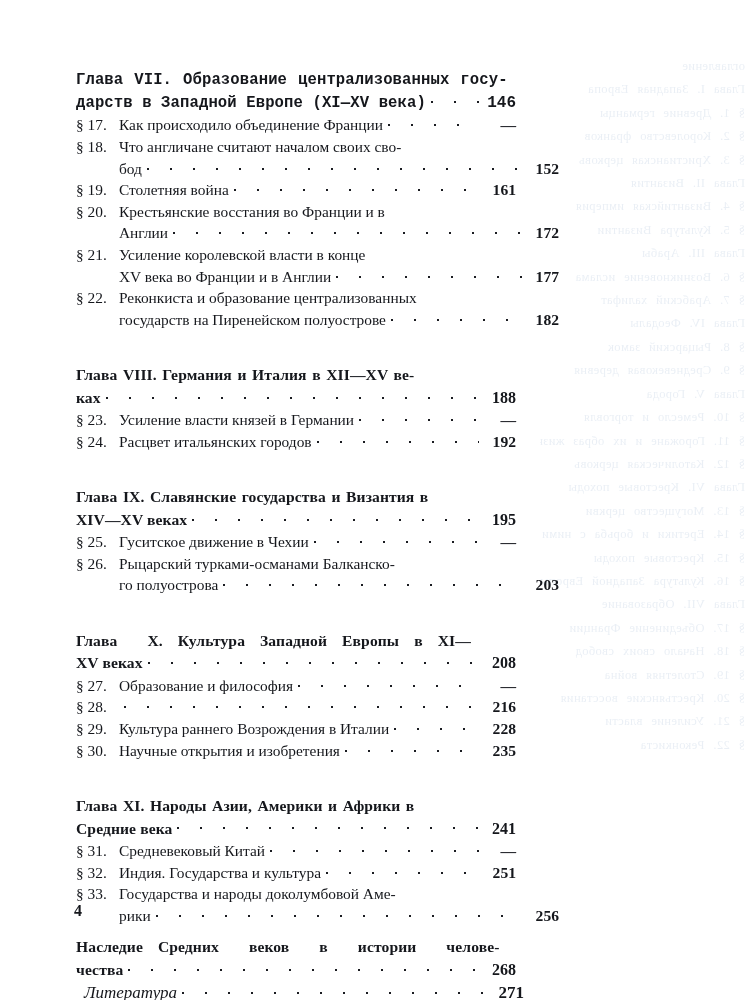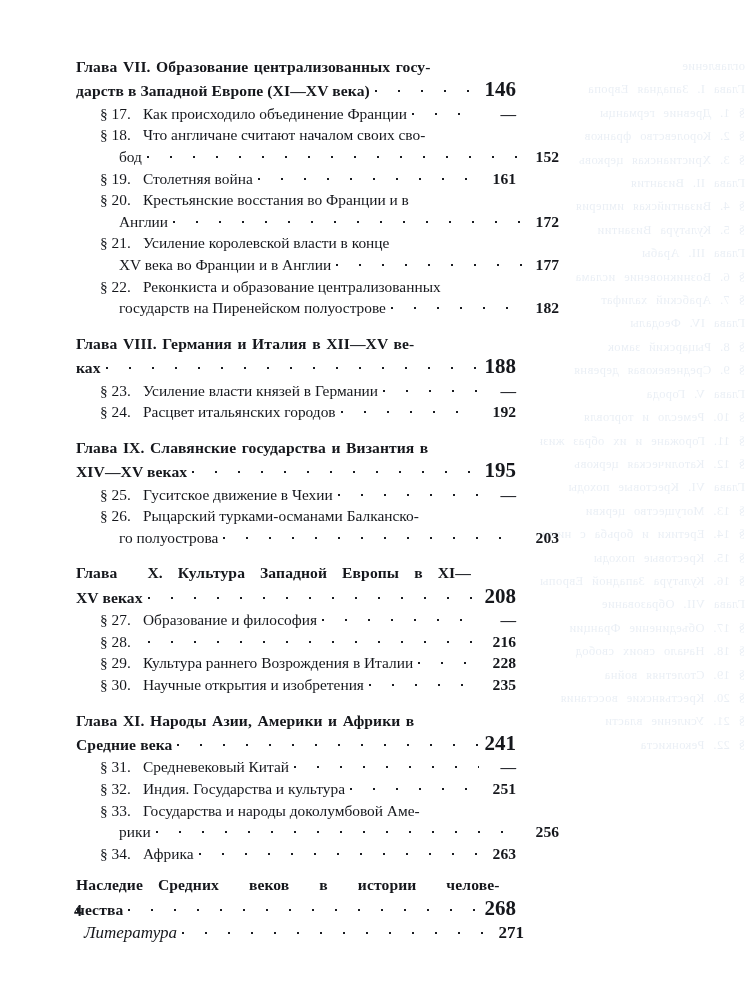--- a/index.html
+++ b/index.html
@@ -77,42 +77,41 @@
     text-align: right;
     font-weight: bold;
     white-space: pre;
   }
 
   
   .chapter {
     font-weight: bold;
     font-size: 15.6px;
     line-height: 22.4px;
-    margin-top: 14px;
-  }
-  .chapter:first-child { margin-top: 0; }
+    margin-top: 34px;
+  }
+  .chapter:first-child { margin-top: 13px; font-family: Liberation Mono, monospace; }
   .chapter .lbl { letter-spacing: 0.1px; }
-  .chapter .pg { font-size: 21px; }
+  .chapter .pg { font-size: 16px; }
 
   
   .wide1 { word-spacing: 1.5px; }
   .wide3 { word-spacing: 11px; }
 
   
   .sect {
     font-weight: normal;
     font-size: 15.4px;
     line-height: 21.6px;
   }
   .sect .pg { font-size: 15.6px; }
   .sect .num {
     display: inline-block;
     width: 43px;
     white-space: pre;
-    margin-left: 24px;
   }
   .cont { padding-left: 43px; }
 
   .leg {
     font-weight: bold;
     font-size: 15.6px;
     line-height: 22.4px;
     margin-top: 10px;
   }
   .lit {
@@ -364,28 +363,20 @@
       <div class="row">
         <span class="num">§ 33.</span>
         <span class="lbl">Государства и народы доколумбовой Аме-</span>
       </div>
       <div class="row cont">
         <span class="lbl">рики</span>
         <span class="dots"></span>
         <span class="pg">256</span>
       </div>
     </div>
-    <div class="sect">
-      <div class="row">
-        <span class="num">§ 34.</span>
-        <span class="lbl">Африка</span>
-        <span class="dots"></span>
-        <span class="pg">263</span>
-      </div>
-    </div>
     <div class="chapter leg">
       <div class="row">
         <span class="lbl wide3">Наследие Средних  веков  в  истории  челове-</span>
       </div>
       <div class="row">
         <span class="lbl">чества</span>
         <span class="dots"></span>
         <span class="pg">268</span>
       </div>
     </div>

